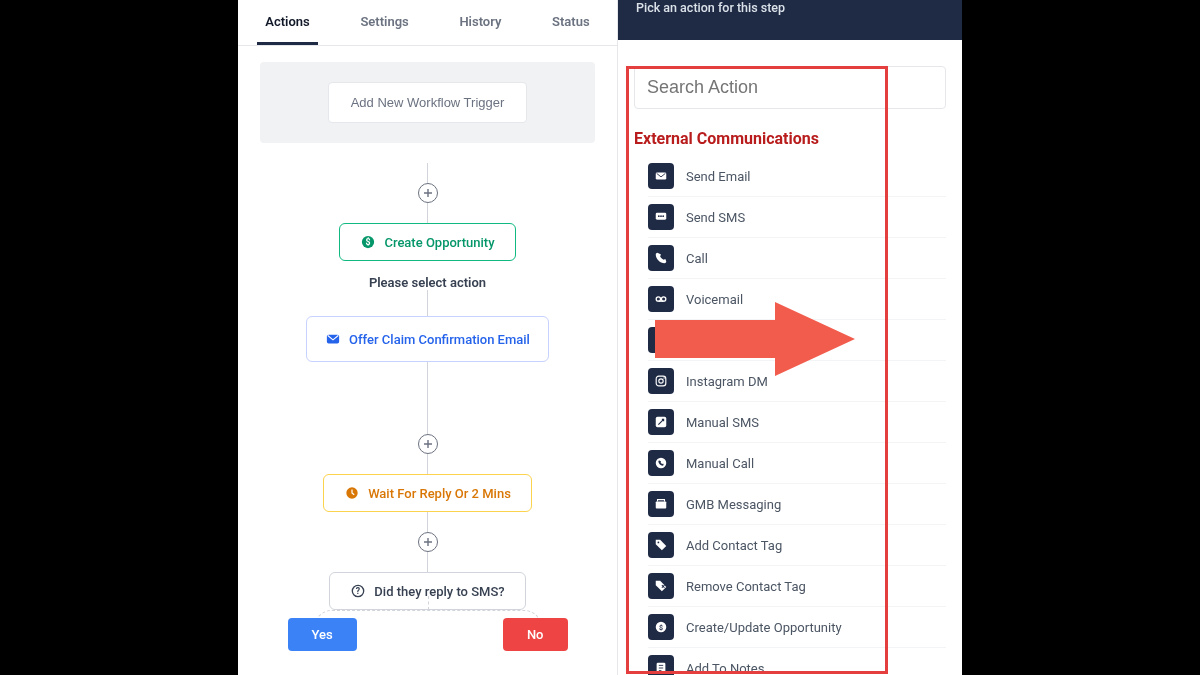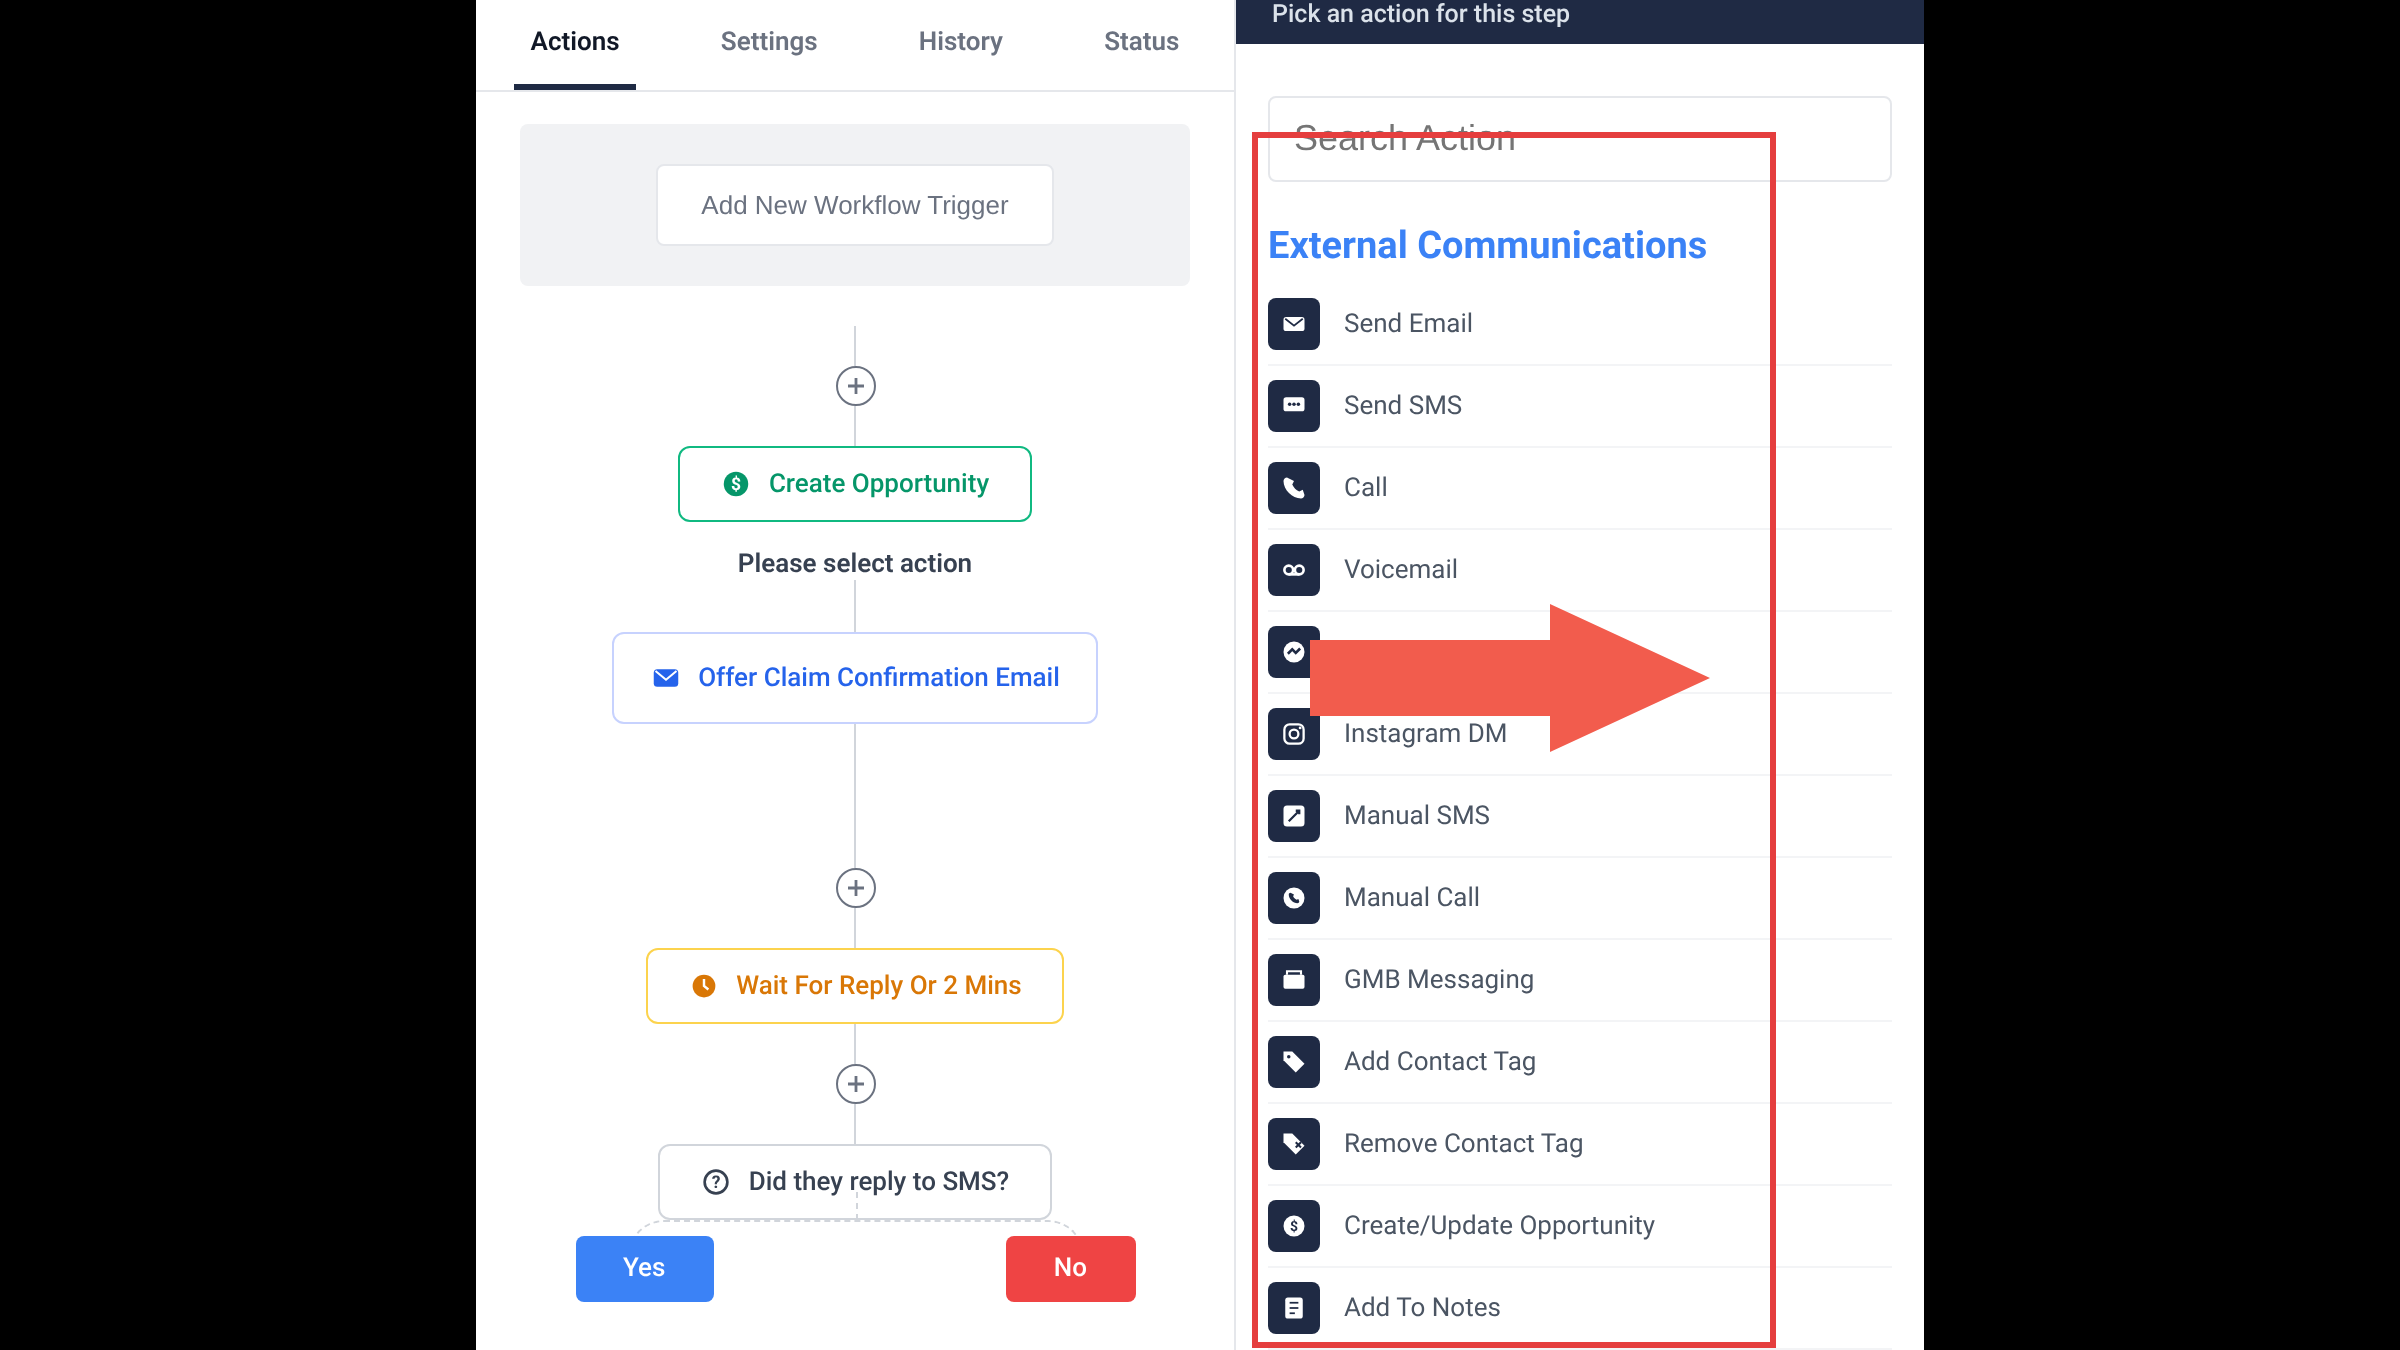--- a/index.html
+++ b/index.html
@@ -25,26 +25,26 @@
     .ic { width: 16px; height: 16px; display: inline-flex; align-items: center; justify-content: center; }
     .ic svg { width: 14px; height: 14px; }
     .branch { display: flex; justify-content: space-between; width: 280px; margin-top: 8px; position: relative; }
     .branch::before { content: ''; position: absolute; top: -8px; left: 26px; right: 26px; height: 22px; border: 1.5px dashed #d1d5db; border-bottom: none; border-radius: 18px 18px 0 0; }
     .branch-stem { position: absolute; top: -22px; left: 50%; width: 0; height: 14px; border-left: 1.5px dashed #d1d5db; }
     .pill { padding: 9px 24px; border-radius: 4px; font-size: 13px; color: #fff; font-weight: 500; cursor: pointer; position: relative; z-index: 2; }
     .pill.yes { background: #3b82f6; }
     .pill.no { background: #ef4444; }
 
     .panel { flex: 1; background: #fff; display: flex; flex-direction: column; position: relative; }
-    .panel-head { background: #1f2a44; color: #dbe2ea; font-size: 12.5px; font-weight: 500; padding: 0 18px 14px; height: 22px; }
+    .panel-head { background: #1f2a44; color: #dbe2ea; font-size: 12.5px; font-weight: 500; padding: 0 18px 14px; height: 40px; }
     .search-wrap { padding: 14px 16px 10px; }
     .search { width: 100%; border: 1px solid #e5e7eb; border-radius: 4px; padding: 10px 12px; font-size: 18px; color: #9ca3af; outline: none; margin-top: 12px; }
     .action-scroll { flex: 1; overflow-y: auto; padding: 0 16px 10px; }
-    .section-title { font-size: 19px; font-weight: 700; color: #3b82f6; padding: 10px 0 8px; }
-    .action-item { display: flex; align-items: center; gap: 12px; padding: 7px 0; cursor: pointer; border-bottom: 1px solid #f3f4f6; }
+    .section-title { font-size: 16px; font-weight: 700; color: #b91c1c; padding: 10px 0 8px; }
+    .action-item { display: flex; align-items: center; gap: 12px; padding: 7px 0; cursor: pointer; border-bottom: 1px solid #f3f4f6; margin-left: 14px; }
     .action-icon { width: 26px; height: 26px; background: #1f2a44; border-radius: 4px; display: flex; align-items: center; justify-content: center; flex-shrink: 0; }
     .action-icon svg { width: 14px; height: 14px; fill: #fff; }
     .action-label { font-size: 13px; color: #4b5563; }
     .highlight-box { position: absolute; border: 3px solid #e53e3e; pointer-events: none; }
 
     .arrow-annot { position: absolute; z-index: 50; pointer-events: none; }
   </style>
 </head>
 <body>
 

